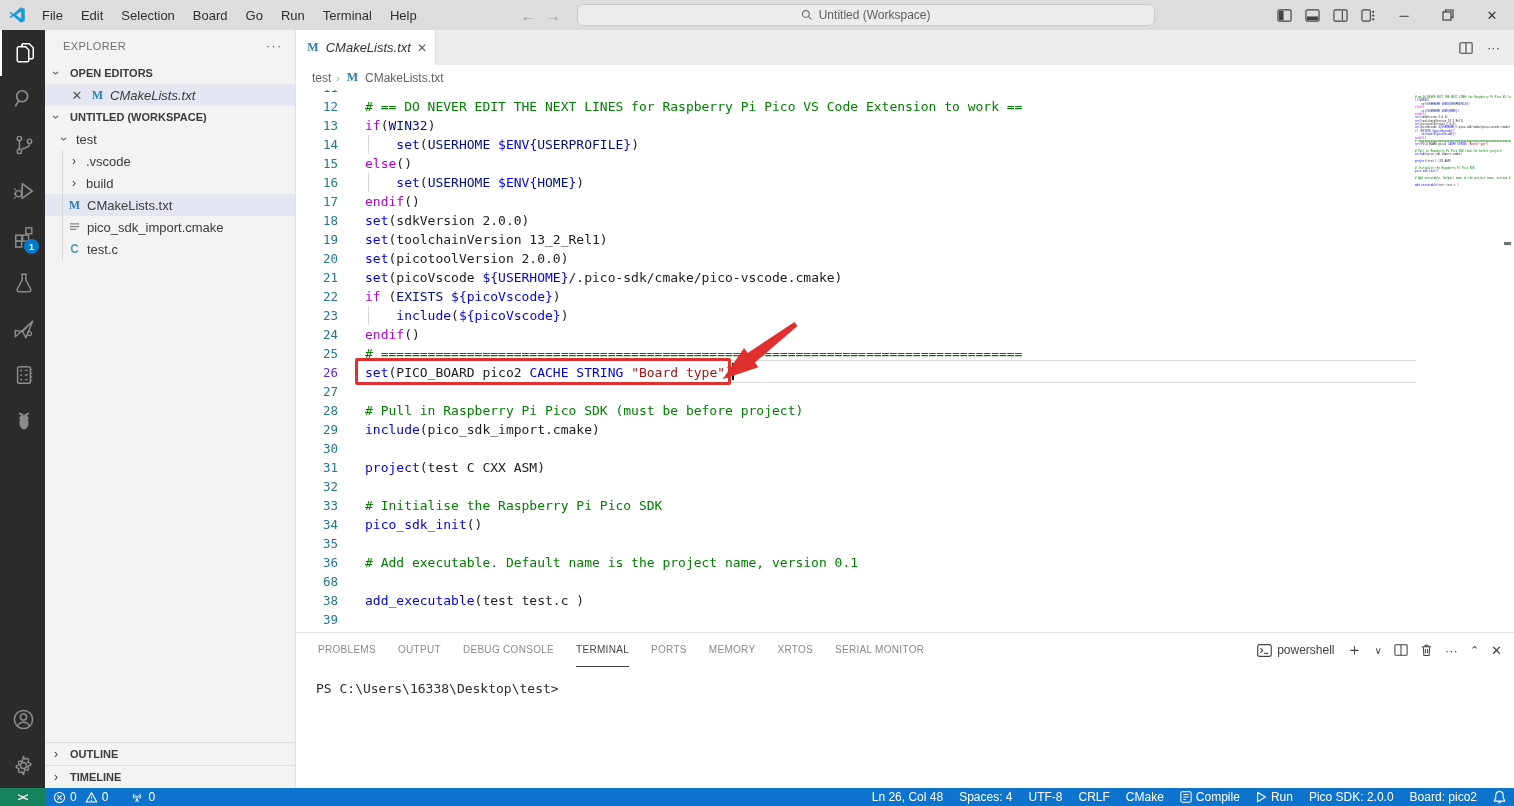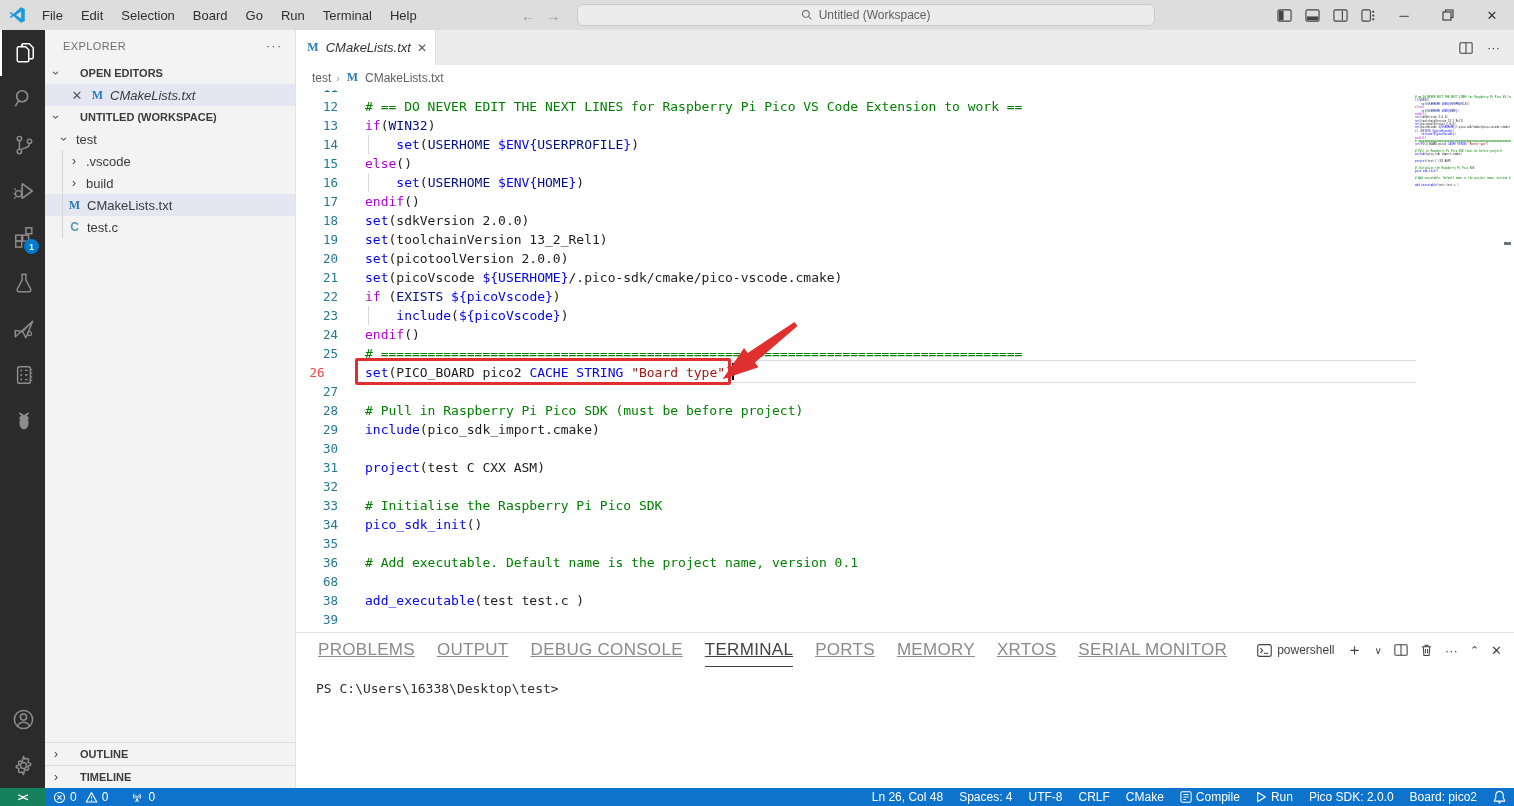--- a/index.html
+++ b/index.html
@@ -25,21 +25,21 @@
   .activitybar { width:45px; background:#2b2b2b; display:flex; flex-direction:column; flex:0 0 45px; }
   .ab-item { height:46px; display:flex; align-items:center; justify-content:center; color:#8c8c8c; position:relative; border-left:2px solid transparent; }
   .ab-item.active { color:#ffffff; border-left-color:#ffffff; }
   .ab-badge { position:absolute; right:6px; bottom:6px; min-width:15px; height:15px; border-radius:8px; background:#007acc; color:#fff; font-size:9px; display:flex; align-items:center; justify-content:center; font-weight:bold; }
   .ab-spacer { flex:1; }
 
   
   .sidebar { width:251px; background:#f3f3f3; border-right:1px solid #e2e2e2; display:flex; flex-direction:column; flex:0 0 251px; font-size:13px; color:#3b3b3b; }
   .sb-header { height:32px; display:flex; align-items:center; padding:0 12px 0 18px; font-size:11px; color:#6f6f6f; letter-spacing:.4px; }
   .sb-header .more { margin-left:auto; letter-spacing:2px; color:#424242; }
-  .sb-sect { height:22px; display:flex; align-items:center; font-weight:bold; font-size:11px; padding-left:4px; gap:17px; color:#3b3b3b; }
+  .sb-sect { height:22px; display:flex; align-items:center; font-weight:bold; font-size:11px; padding-left:4px; gap:7px; color:#3b3b3b; }
   .chev { display:inline-block; width:14px; text-align:center; color:#424242; font-weight:normal; font-size:12px; }
   .chev.open { transform:rotate(90deg); }
   .sb-row { height:22px; display:flex; align-items:center; gap:5px; padding-left:4px; white-space:nowrap; }
   .sb-row.sel { background:#e4e6f1; }
   .close-x { width:16px; text-align:center; color:#555; }
   .mi { font-weight:bold; color:#2a7dba; font-size:12px; width:15px; text-align:center; font-family:"Liberation Serif", serif; }
   .ci { font-weight:bold; color:#519aba; font-size:12px; width:15px; text-align:center; }
   .fi { width:15px; display:flex; justify-content:center; color:#777; }
   .italic { font-style:italic; }
   .tree { position:relative; }
@@ -53,35 +53,35 @@
   .tab { width:140px; background:#ffffff; display:flex; align-items:center; gap:6px; padding:0 8px 0 10px; font-size:13px; color:#333; border-right:1px solid #e0e0e0; }
   .tab .x { margin-left:auto; color:#555; font-size:12px; }
   .tabbar-right { margin-left:auto; display:flex; align-items:center; gap:14px; padding-right:14px; color:#424242; }
   .breadcrumb { height:25px; background:#fff; display:flex; align-items:center; gap:5px; padding-left:16px; font-size:12px; color:#616161; flex:0 0 25px; }
   .breadcrumb .sep { color:#9a9a9a; font-size:11px; }
 
   
   .code-area { position:relative; flex:1; background:#fff; overflow:hidden; font-family:"DejaVu Sans Mono","Liberation Mono",monospace; }
   .code-line { position:absolute; left:0; right:0; height:19px; line-height:19px; white-space:pre; font-size:13px; }
   .code-line .ln { position:absolute; left:0; width:42px; text-align:right; color:#237893; font-size:12.5px; }
-  .code-line .ln.cur { color:#ef4444;text-align:center; }
+  .code-line .ln.cur { color:#6d28d9; }
   .code-line .txt { position:absolute; left:69px; }
   .indent-guide { position:absolute; left:72px; top:0; bottom:0; width:1px; background:#d8d8d8; }
   .curline { position:absolute; left:62px; width:1058px; height:23px; border-top:1px solid #dadada; border-bottom:1px solid #dadada; }
   .redbox { position:absolute; border:3px solid #e02f2f; border-radius:2px; }
   .caret { position:absolute; width:1.5px; background:#000; }
   .watermark { position:absolute; font-size:26px; font-weight:bold; letter-spacing:3px; color:rgba(160,160,160,0.18); font-family:"Liberation Sans",sans-serif; }
   .minimap { position:absolute; top:2px; width:96px; overflow:hidden; }
   .minimap-inner { transform:scale(0.26); transform-origin:top left; width:380px; white-space:pre; font-size:10px; line-height:13px; font-family:"DejaVu Sans Mono",monospace; }
   .ov-marker { position:absolute; background:#37474f; opacity:.75; }
 
   
   .panel { flex:0 0 156px; background:#fff; border-top:1px solid #e4e4e4; display:flex; flex-direction:column; }
   .panel-tabs { height:34px; display:flex; align-items:center; padding:0 12px 0 22px; gap:22px; }
-  .ptab { font-size:17px; letter-spacing:.3px; color:#8a8a8a; height:100%; display:flex; align-items:center; border-bottom:1px solid transparent;text-decoration:underline; }
+  .ptab { font-size:10px; letter-spacing:.3px; color:#8a8a8a; height:100%; display:flex; align-items:center; border-bottom:1px solid transparent; }
   .ptab.active { color:#424242; border-bottom-color:#424242; }
   .panel-right { margin-left:auto; display:flex; align-items:center; gap:12px; color:#424242; }
   .shell-label { font-size:12px; color:#424242; display:flex; align-items:center; gap:5px; }
   .terminal-body { padding:14px 0 0 20px; font-family:"DejaVu Sans Mono","Liberation Mono",monospace; font-size:13px; color:#2d2d2d; }
 
   
   .statusbar { height:18px; background:#0d73cc; color:#fff; display:flex; align-items:center; font-size:12px; flex:0 0 18px; }
   .st-remote { width:45px; height:18px; background:#16825d; display:flex; align-items:center; justify-content:center; font-weight:bold; font-size:10px; letter-spacing:-1px; }
   .st-item { display:flex; align-items:center; gap:4px; padding:0 8px; height:100%; }
   .st-right { margin-left:auto; display:flex; align-items:center; }
@@ -268,20 +268,28 @@
             <span class="chev">›</span>
             <span>.vscode</span>
           </div>
           <div class="sb-row" style="padding-left: 22px;">
             <span class="chev">›</span>
             <span>build</span>
           </div>
           <div class="sb-row sel" style="padding-left: 22px;">
             <span class="mi">M</span>
             <span>CMakeLists.txt</span>
+          </div>
+          <div class="sb-row" style="padding-left: 22px;">
+            <span class="fi">
+              <svg width="11" height="11" viewBox="0 0 12 12">
+                <path d="M1 2h10M1 5h10M1 8h7" stroke="#888" stroke-width="1.2"></path>
+              </svg>
+            </span>
+            <span>pico_sdk_import.cmake</span>
           </div>
           <div class="sb-row" style="padding-left: 22px;">
             <span class="ci">C</span>
             <span>test.c</span>
           </div>
         </div>
       <div class="sb-footer" id="sb-footer">
           <div class="sb-sect">
             <span class="chev">›</span>
             <span>OUTLINE</span>

